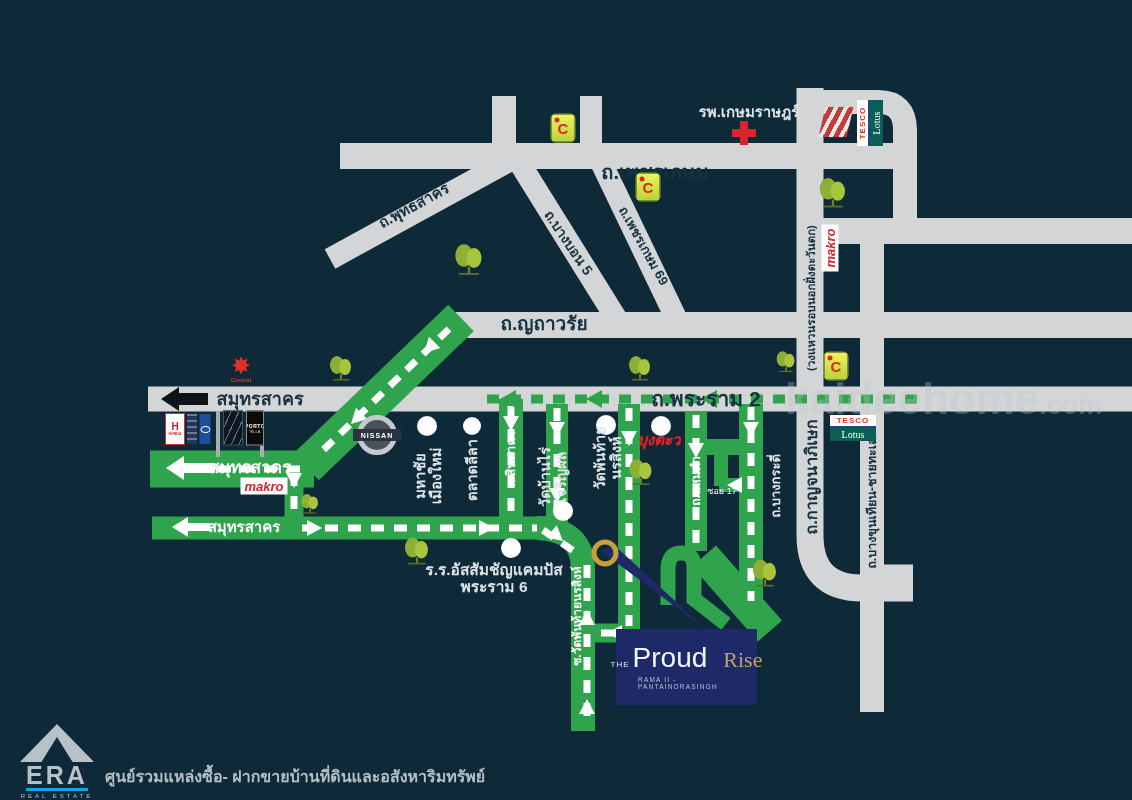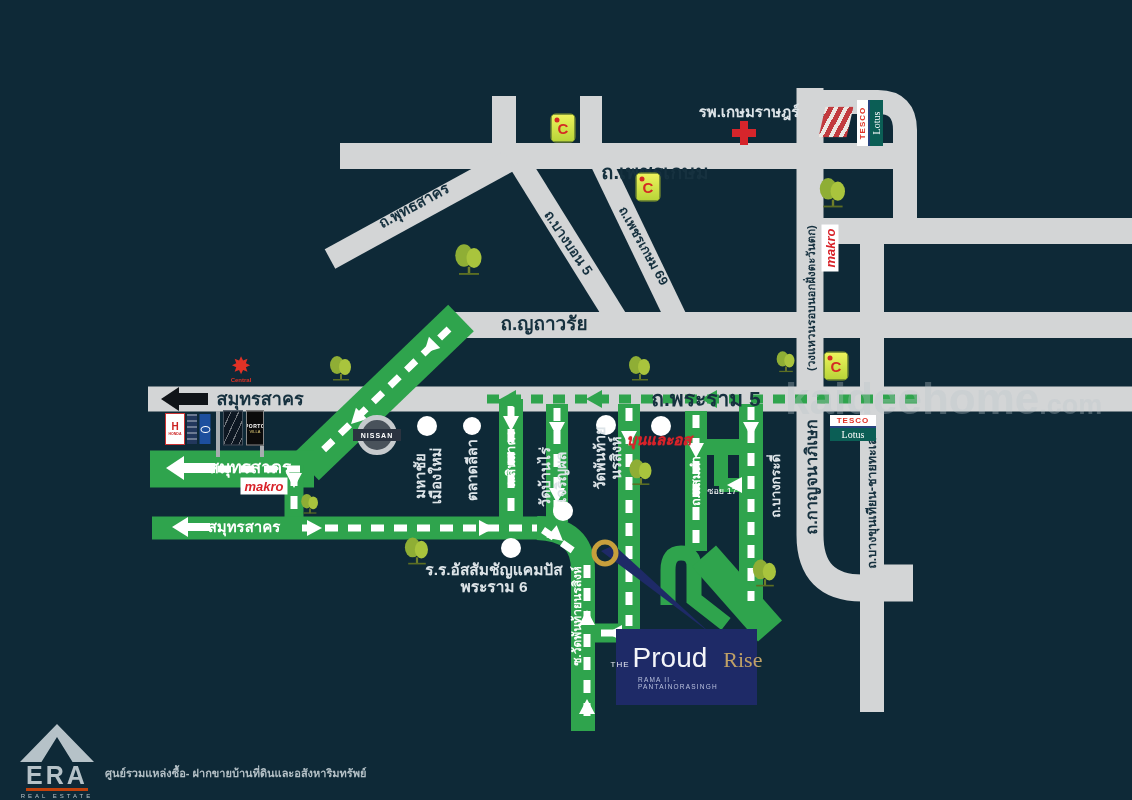--- a/index.html
+++ b/index.html
@@ -73,24 +73,24 @@
   
   .watermark{position:absolute;left:785px;top:374px;z-index:6;color:rgba(188,198,204,0.33);
              font-size:44px;font-weight:bold;letter-spacing:0;white-space:nowrap;}
   .watermark .wm-com{font-size:27px;}
   
   #footer{position:absolute;left:0;top:718px;width:100%;height:82px;z-index:7;}
   .era{position:absolute;left:14px;top:6px;width:86px;display:flex;flex-direction:column;align-items:center;}
   .era-roof{width:74px;height:38px;background:#b6c2c8;
             clip-path:polygon(0 100%,50% 0,100% 100%,71% 100%,50% 34%,29% 100%);}
   .era-text{color:#b6c2c8;font-size:25px;font-weight:bold;letter-spacing:3px;line-height:26px;
-            border-bottom:3px solid #c2410c;}
+            border-bottom:3px solid #0ea5e9;}
   .era-sub{color:#b6c2c8;font-size:6px;letter-spacing:3px;margin-top:2px;}
   .site{position:absolute;left:103px;top:10px;color:#b4c0c6;font-size:30px;font-weight:bold;letter-spacing:1px;}
-  .tagline{position:absolute;left:105px;top:46px;color:#b4c0c6;font-size:11px;font-weight:bold;}
+  .tagline{position:absolute;left:105px;top:46px;color:#b4c0c6;font-size:16px;font-weight:bold;}
 </style>
 </head>
 <body>
 
 <div id="map" style="background: rgb(14, 41, 55);">
   <svg id="road-svg" width="1132" height="800" viewBox="0 0 1132 800">
       <path d="M340,156 H913" stroke="#d3d5d6" stroke-width="26" fill="none"></path>
       <path d="M504,96 V156" stroke="#d3d5d6" stroke-width="24" fill="none"></path>
       <path d="M591,96 V156" stroke="#d3d5d6" stroke-width="22" fill="none"></path>
       <path d="M330,259 L509,161" stroke="#d3d5d6" stroke-width="22" fill="none"></path>
@@ -219,21 +219,21 @@
         <rect x="-8" y="8" width="16" height="1.5" fill="#5c6e23"></rect>
       </g>
     </svg>
 
   <div id="labels">
       <div class="maplabel dark" style="left: 655px; top: 156px; font-size: 20px; font-weight: 700; transform: translate(-50%, -50%) rotate(0deg); margin-top: 16px;">ถ.เพชรเกษม</div>
       <div class="maplabel dark" style="left: 414px; top: 206px; font-size: 15px; font-weight: 700; transform: translate(-50%, -50%) rotate(-28.5deg);">ถ.พุทธสาคร</div>
       <div class="maplabel dark" style="left: 568px; top: 243px; font-size: 14px; font-weight: 700; transform: translate(-50%, -50%) rotate(56deg);">ถ.บางบอน 5</div>
       <div class="maplabel dark" style="left: 643px; top: 246px; font-size: 13px; font-weight: 700; transform: translate(-50%, -50%) rotate(61deg);">ถ.เพชรเกษม 69</div>
       <div class="maplabel dark" style="left: 544px; top: 324px; font-size: 19px; font-weight: 700; transform: translate(-50%, -50%) rotate(0deg);">ถ.ญถาวรัย</div>
-      <div class="maplabel dark" style="left: 706px; top: 399px; font-size: 21px; font-weight: 700; transform: translate(-50%, -50%) rotate(0deg);">ถ.พระราม 5</div>
+      <div class="maplabel dark" style="left: 706px; top: 399px; font-size: 21px; font-weight: 700; transform: translate(-50%, -50%) rotate(0deg);">ถ.พระราม 2</div>
       <div class="maplabel dark" style="left: 260px; top: 399px; font-size: 18px; font-weight: 700; transform: translate(-50%, -50%) rotate(0deg);">สมุทรสาคร</div>
       <div class="maplabel white" style="left: 250px; top: 468px; font-size: 17px; font-weight: 700; transform: translate(-50%, -50%) rotate(0deg);">สมุทรสาคร</div>
       <div class="maplabel white" style="left: 244px; top: 527px; font-size: 15px; font-weight: 700; transform: translate(-50%, -50%) rotate(0deg);">สมุทรสาคร</div>
       <div class="maplabel dark" style="left: 811px; top: 477px; font-size: 16.5px; font-weight: 700; transform: translate(-50%, -50%) rotate(-90deg);">ถ.กาญจนาภิเษก</div>
       <div class="maplabel dark" style="left: 811px; top: 298px; font-size: 11.5px; font-weight: 600; transform: translate(-50%, -50%) rotate(-90deg);">(วงแหวนรอบนอกฝั่งตะวันตก)</div>
       <div class="maplabel dark" style="left: 872px; top: 503px; font-size: 12.5px; font-weight: 600; transform: translate(-50%, -50%) rotate(-90deg);">ถ.บางขุนเทียน-ชายทะเล</div>
       <div class="maplabel light" style="left: 776px; top: 486px; font-size: 13px; font-weight: 600; transform: translate(-50%, -50%) rotate(-90deg);">ถ.บางกระดี่</div>
       <div class="maplabel white" style="left: 511px; top: 459px; font-size: 12.5px; font-weight: 600; transform: translate(-50%, -50%) rotate(-90deg);">ถ.สินสาคร</div>
       <div class="maplabel white" style="left: 696px; top: 481px; font-size: 12.5px; font-weight: 600; transform: translate(-50%, -50%) rotate(-90deg);">ถ.แสมดำ</div>
       <div class="maplabel white" style="left: 722px; top: 491px; font-size: 9px; font-weight: 400; transform: translate(-50%, -50%) rotate(0deg);">ซอย 17</div>
@@ -241,21 +241,21 @@
       <div class="maplabel light" style="left: 749px; top: 112px; font-size: 15px; font-weight: 600; transform: translate(-50%, -50%) rotate(0deg); text-align: center;">รพ.เกษมราษฎร์</div>
       <div class="maplabel light" style="left: 428px; top: 476px; font-size: 14.5px; font-weight: 600; transform: translate(-50%, -50%) rotate(-90deg);">มหาชัย
 เมืองใหม่</div>
       <div class="maplabel light" style="left: 472px; top: 470px; font-size: 14.5px; font-weight: 600; transform: translate(-50%, -50%) rotate(-90deg);">ตลาดลีลา</div>
       <div class="maplabel light" style="left: 553px; top: 477px; font-size: 14.5px; font-weight: 600; transform: translate(-50%, -50%) rotate(-90deg);">วัดบ้านไร่
 เจริญผล</div>
       <div class="maplabel light" style="left: 608px; top: 458px; font-size: 14.5px; font-weight: 600; transform: translate(-50%, -50%) rotate(-90deg);">วัดพันท้าย
 นรสิงห์</div>
       <div class="maplabel light" style="left: 494px; top: 578px; font-size: 15.5px; font-weight: 600; transform: translate(-50%, -50%) rotate(0deg);">ร.ร.อัสสัมชัญแคมปัส
 พระราม 6</div>
-      <div class="maplabel red" style="left: 659px; top: 440px; font-size: 15px; font-weight: 800; transform: translate(-50%, -50%) rotate(0deg);">บุนและอส</div>
+      <div class="maplabel red" style="left: 659px; top: 440px; font-size: 15px; font-weight: 800; transform: translate(-50%, -50%) rotate(0deg);">บุงตะว</div>
     </div>
 
   <div id="overlay">
 
     <div class="ctr bigc" style="left:563px;top:128px">
         <i></i>
         <span>C</span>
       </div>
     <div class="ctr bigc" style="left:648px;top:187px">
         <i></i>

